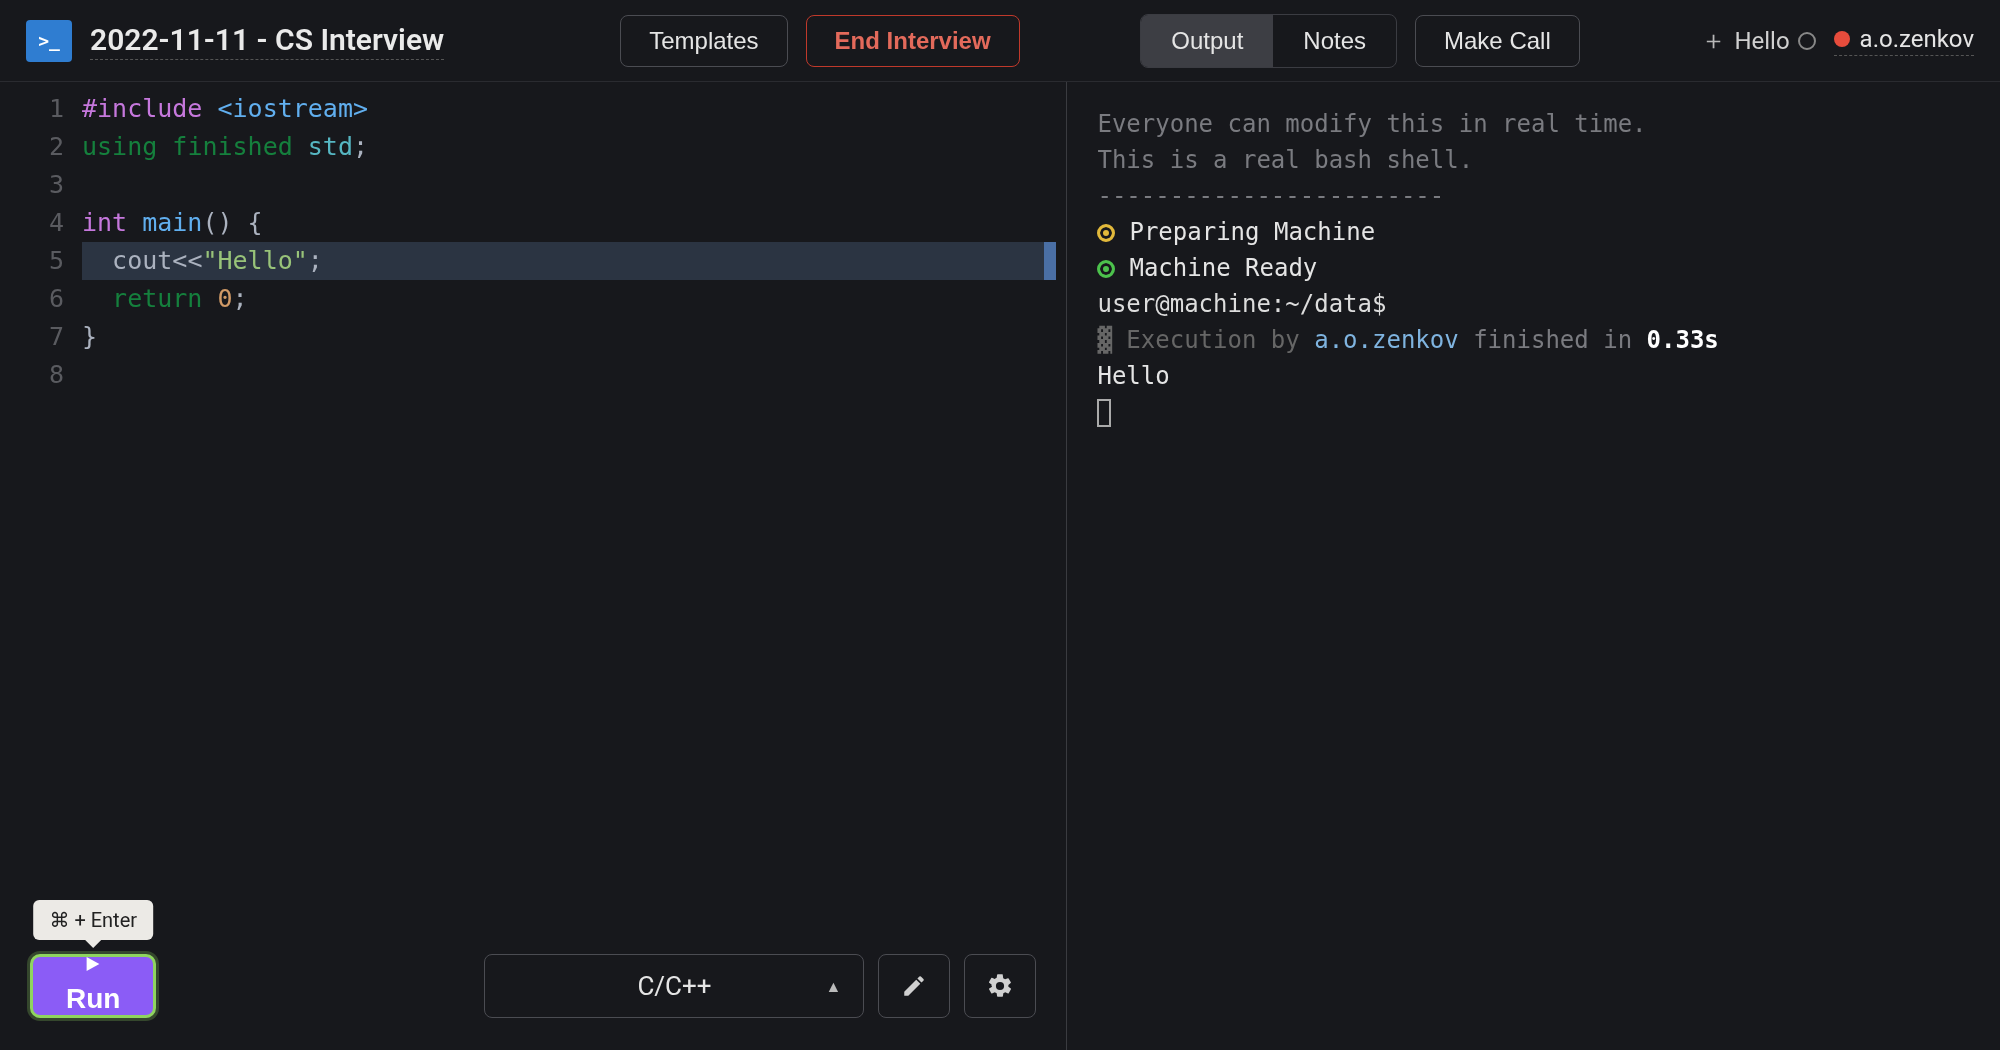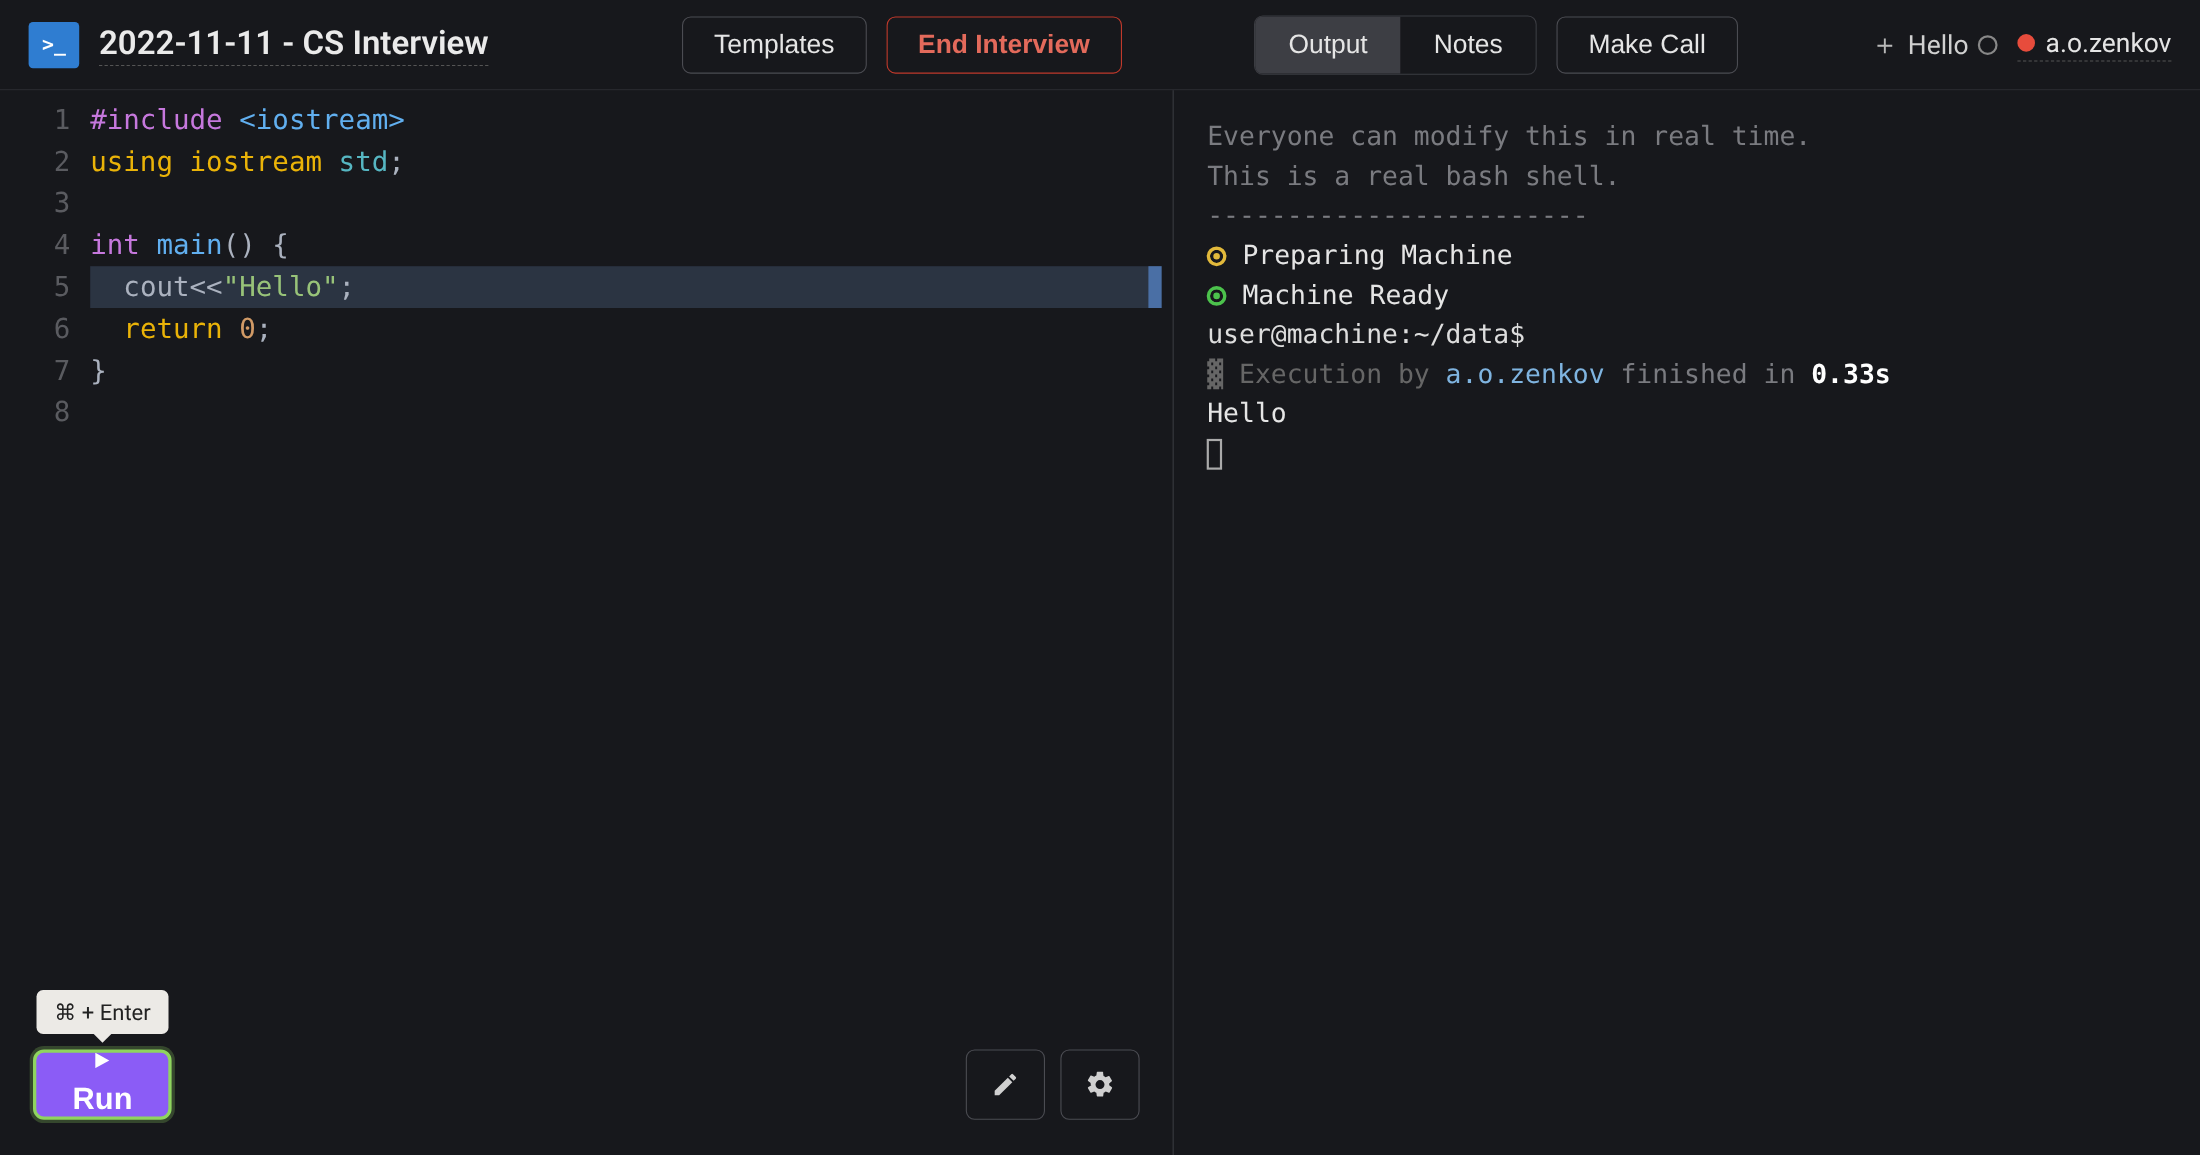--- a/index.html
+++ b/index.html
@@ -26,21 +26,21 @@
   .right { flex:0.9; display:flex; flex-direction:column; padding:24px 30px; font-family:ui-monospace,Menlo,Consolas,monospace; font-size:24px; line-height:1.5; }
   .editor { flex:1; display:flex; font-family:ui-monospace,Menlo,Consolas,monospace; font-size:25px; line-height:1.5; padding-top:4px; }
   .gutter { width:82px; text-align:right; color:#5a5b60; padding:4px 18px 0 0; user-select:none; }
   .gutter div { height:38px; }
   .code { flex:1; padding:4px 10px 0 0; position:relative; }
   .code .line { height:38px; white-space:pre; }
   .code .line.hl { background:#2b3442; position:relative; }
   .code .line.hl::after { content:""; position:absolute; right:0; top:0; width:12px; height:100%; background:#4a6fa5; }
   .tok-pp { color:#c678dd; }
   .tok-inc { color:#61afef; }
-  .tok-kw { color:#eab308; }
+  .tok-kw { color:#15803d; }
   .tok-ns { color:#56b6c2; }
   .tok-ty { color:#c678dd; }
   .tok-fn { color:#61afef; }
   .tok-str { color:#98c379; }
   .tok-num { color:#d19a66; }
   .tok-op { color:#abb2bf; }
   .tok-punc { color:#abb2bf; }
   .tok-id { color:#abb2bf; }
   
   .bottombar { height:108px; display:flex; align-items:center; padding:0 30px 20px 30px; gap:14px; }
@@ -103,41 +103,45 @@
           <div>2</div>
           <div>3</div>
           <div>4</div>
           <div>5</div>
           <div>6</div>
           <div>7</div>
           <div>8</div>
         </div>
         <div class="code">
           <div class="line"><span class="tok-pp">#include</span> <span class="tok-inc">&lt;iostream&gt;</span></div>
-          <div class="line"><span class="tok-kw">using</span> <span class="tok-kw">iostream</span> <span class="tok-ns">std</span><span class="tok-punc">;</span></div>
+          <div class="line"><span class="tok-kw">using</span> <span class="tok-kw">finished</span> <span class="tok-ns">std</span><span class="tok-punc">;</span></div>
           <div class="line"></div>
           <div class="line"><span class="tok-ty">int</span> <span class="tok-fn">main</span><span class="tok-punc">() {</span></div>
           <div class="line hl">  <span class="tok-id">cout</span><span class="tok-op">&lt;&lt;</span><span class="tok-str">"Hello"</span><span class="tok-punc">;</span></div>
           <div class="line">  <span class="tok-kw">return</span> <span class="tok-num">0</span><span class="tok-punc">;</span></div>
           <div class="line"><span class="tok-punc">}</span></div>
           <div class="line"></div>
         </div>
       </div>
 
       <div class="bottombar">
         <div class="run-wrap">
           <div class="tooltip">⌘ + Enter</div>
           <button class="runbtn">
             <svg width="20" height="22" viewBox="0 0 20 22">
                 <polygon points="0,0 20,11 0,22"></polygon>
               </svg>
             <span>Run</span>
           </button>
         </div>
         <div class="bspacer"></div>
+        <div class="langsel">
+          <span>C/C++</span>
+          <span class="chev">▲</span>
+        </div>
         <div class="iconbtn">
           <svg width="26" height="26" viewBox="0 0 24 24">
               <path d="M3 17.25V21h3.75L17.81 9.94l-3.75-3.75L3 17.25zM20.71 7.04a1 1 0 0 0 0-1.41l-2.34-2.34a1 1 0 0 0-1.41 0l-1.83 1.83 3.75 3.75 1.83-1.83z"></path>
             </svg>
         </div>
         <div class="iconbtn">
           <svg width="28" height="28" viewBox="0 0 24 24">
               <path d="M19.14 12.94a7.14 7.14 0 0 0 .05-.94 7.14 7.14 0 0 0-.05-.94l2.03-1.58a.5.5 0 0 0 .12-.64l-1.92-3.32a.5.5 0 0 0-.61-.22l-2.39.96a7.03 7.03 0 0 0-1.62-.94l-.36-2.54A.5.5 0 0 0 14 2h-4a.5.5 0 0 0-.49.42l-.36 2.54c-.58.24-1.12.55-1.62.94l-2.39-.96a.5.5 0 0 0-.61.22L2.61 8.48a.5.5 0 0 0 .12.64l2.03 1.58c-.03.31-.05.63-.05.94s.2.63.5.94L2.73 14.16a.5.5 0 0 0-.12.64l1.92 3.32c.14.24.43.34.61.22l2.39-.96c.5.39 1.04.7 1.62.94l.36 2.54c.4.24.25.42.49.42h4c.24 0 .45-.18.49-.42l.36-2.54c.58-.24 1.12-.55 1.62-.94l2.39.96c.18.12.47.02.61-.22l1.92-3.32a.5.5 0 0 0-.12-.64l-2.03-1.58zM12 15.5A3.5 3.5 0 1 1 12 8.5a3.5 3.5 0 0 1 0 7z"></path>
             </svg>
         </div>

